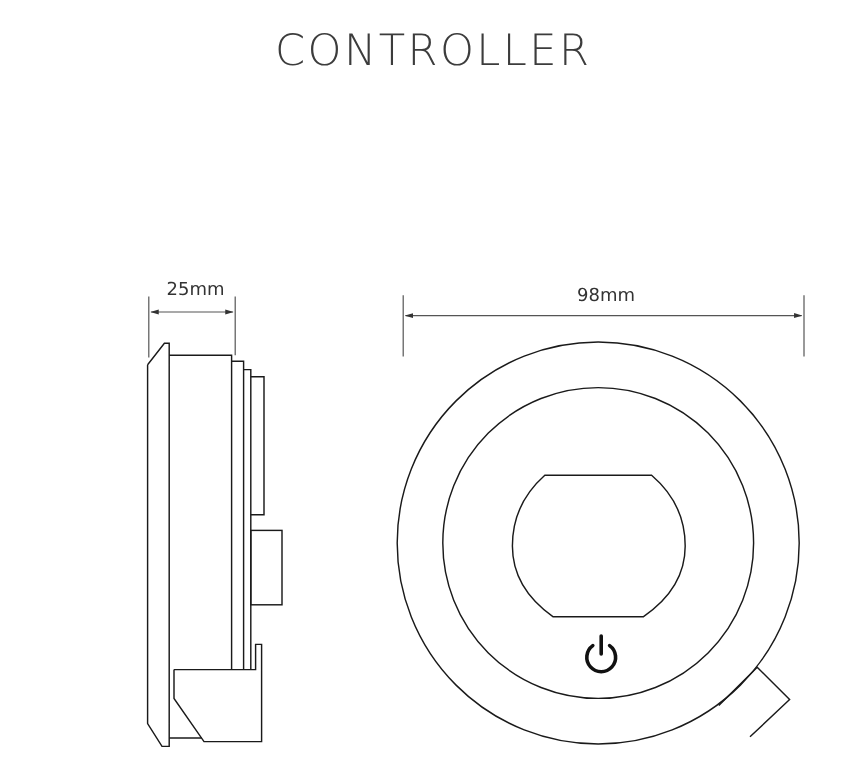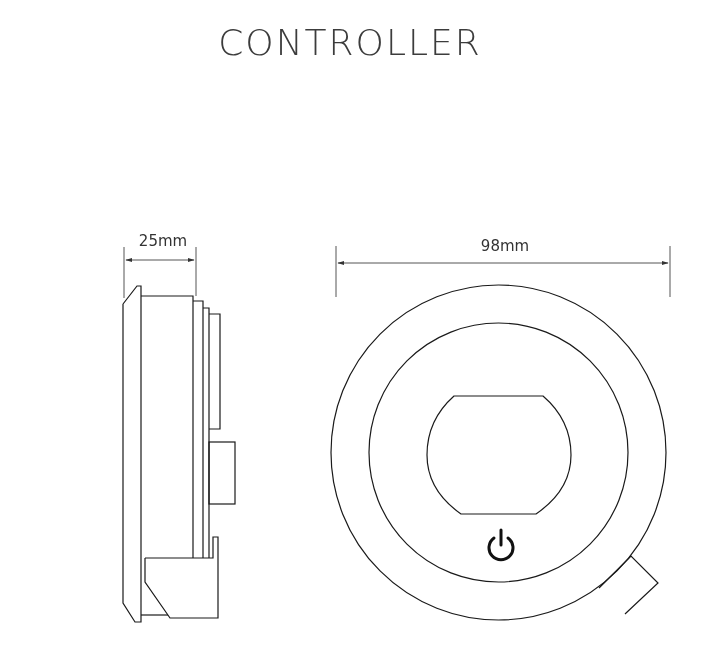--- a/index.html
+++ b/index.html
@@ -1,18 +1,18 @@
 <!DOCTYPE html>
 <html><head>
   <meta charset="utf-8">
   <style>
     html, body { margin:0; padding:0; background:#ffffff; }
     body { width:720px; height:653px; position:relative; overflow:hidden; font-family:"DejaVu Sans", sans-serif; }
     .title {
-      position:absolute; left:5px; width:690px; top:22px; text-align:center;
+      position:absolute; left:16px; width:690px; top:22px; text-align:center;
       font-family:"DejaVu Sans", sans-serif; font-weight:300; font-size:36px;
       letter-spacing:2px; color:#3c3c3c;
     }
     svg.drawing { position:absolute; left:0; top:0; }
     .dim-label { font-family:"DejaVu Sans", sans-serif; font-size:15px; fill:#333; }
   </style>
 </head>
 <body>
 
 <div class="title">CONTROLLER</div>

